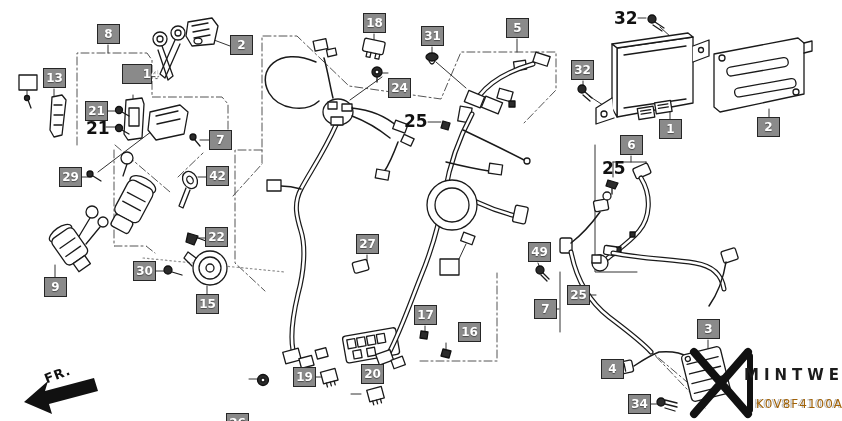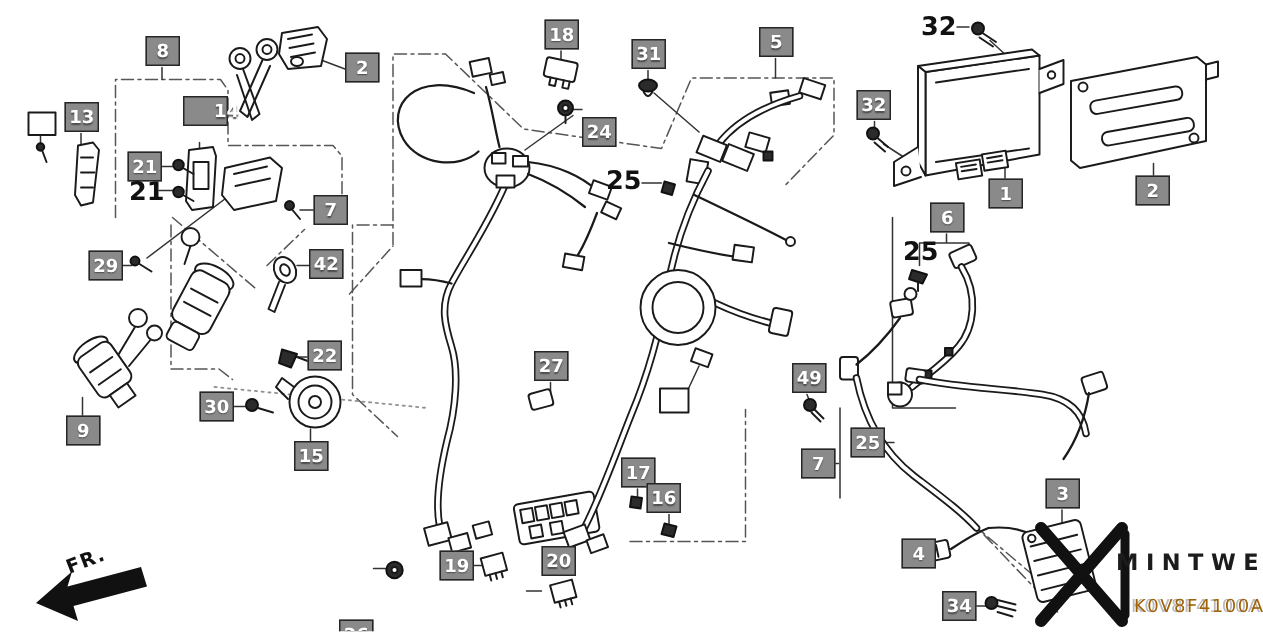--- a/index.html
+++ b/index.html
@@ -304,21 +304,21 @@
       <div class="co-box" style="left: 196px; top: 294px;">15</div>
       <div class="co-box" style="left: 226px; top: 369px; margin-top: 44px;">26</div>
       <div class="co-box" style="left: 293px; top: 367px;">19</div>
       <div class="co-box" style="left: 361px; top: 364px;">20</div>
       <div class="co-box" style="left: 363px; top: 13px;">18</div>
       <div class="co-box" style="left: 388px; top: 78px;">24</div>
       <div class="co-box" style="left: 421px; top: 26px;">31</div>
       <div class="co-box" style="left: 506px; top: 18px;">5</div>
       <div class="co-box" style="left: 356px; top: 234px;">27</div>
       <div class="co-box" style="left: 414px; top: 305px;">17</div>
-      <div class="co-box" style="left: 431px; top: 322px;">16</div>
+      <div class="co-box" style="left: 458px; top: 322px;">16</div>
       <div class="co-box" style="left: 528px; top: 242px;">49</div>
       <div class="co-box" style="left: 534px; top: 299px;">7</div>
       <div class="co-box" style="left: 567px; top: 285px;">25</div>
       <div class="co-box" style="left: 620px; top: 135px;">6</div>
       <div class="co-box" style="left: 571px; top: 60px;">32</div>
       <div class="co-box" style="left: 659px; top: 119px;">1</div>
       <div class="co-box" style="left: 757px; top: 117px;">2</div>
       <div class="co-box" style="left: 697px; top: 319px;">3</div>
       <div class="co-box" style="left: 601px; top: 359px;">4</div>
       <div class="co-box" style="left: 628px; top: 394px;">34</div>

